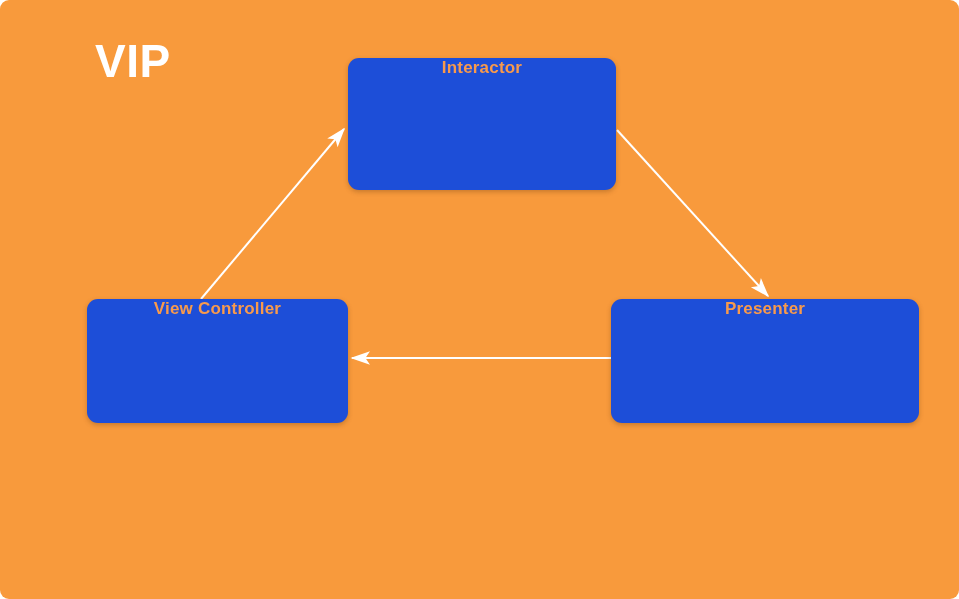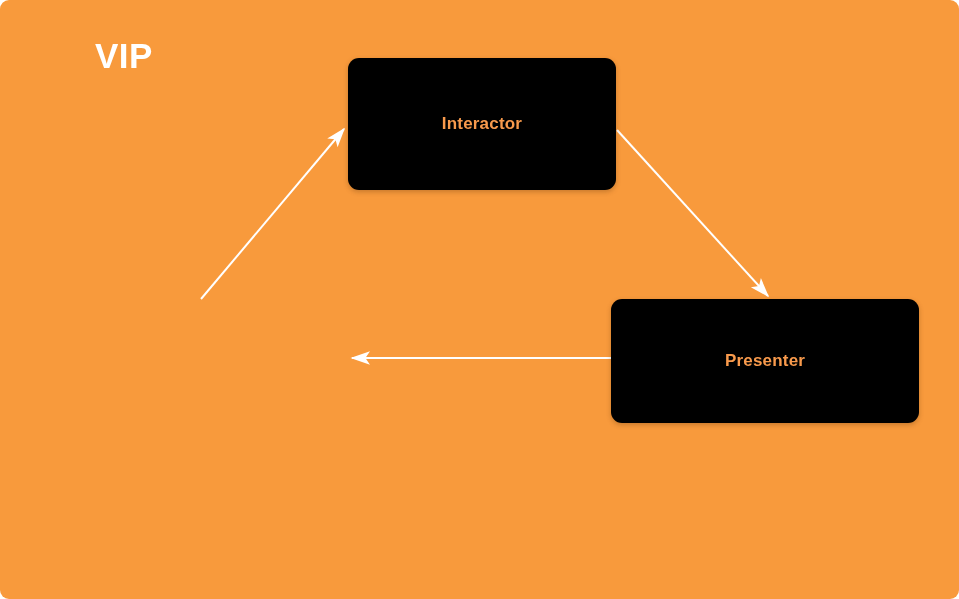--- a/index.html
+++ b/index.html
@@ -29,35 +29,34 @@
     height: 599px;
     background: #f89a3c;
     border-radius: 9px;
     overflow: hidden;
   }
 
   .panel-title {
     position: absolute;
     left: 95px;
     top: 38px;
-    font-size: 35px;
+    font-size: 46px;
     font-weight: bold;
     color: #ffffff;
     letter-spacing: 0.5px;
     line-height: 1;
     user-select: none;
   }
 
   .node {
     position: absolute;
-    background: #000000;
+    background: #1d4ed8;
     border-radius: 11px;
     box-shadow: 0 2px 5px rgba(90, 50, 10, 0.30);
     display: flex;
-    align-items: center;
     justify-content: center;
     z-index: 3;
   }
 
   .node-label {
     font-size: 17px;
     font-weight: 600;
     color: #f89a4c;
     letter-spacing: 0.2px;
     white-space: nowrap;
@@ -120,19 +119,22 @@
 
       <g>
         <line x1="611" y1="358" x2="352" y2="358" stroke="#ffffff" stroke-width="2" marker-end="url(#arrow-head)"></line>
       </g>
     </svg>
 
     <div class="node" id="node-interactor">
       <span class="node-label">Interactor</span>
     </div>
 
+    <div class="node" id="node-view-controller">
+      <span class="node-label">View Controller</span>
+    </div>
 
     <div class="node" id="node-presenter">
       <span class="node-label">Presenter</span>
     </div>
 
   </div>
 </div>
 
 </body></html>

